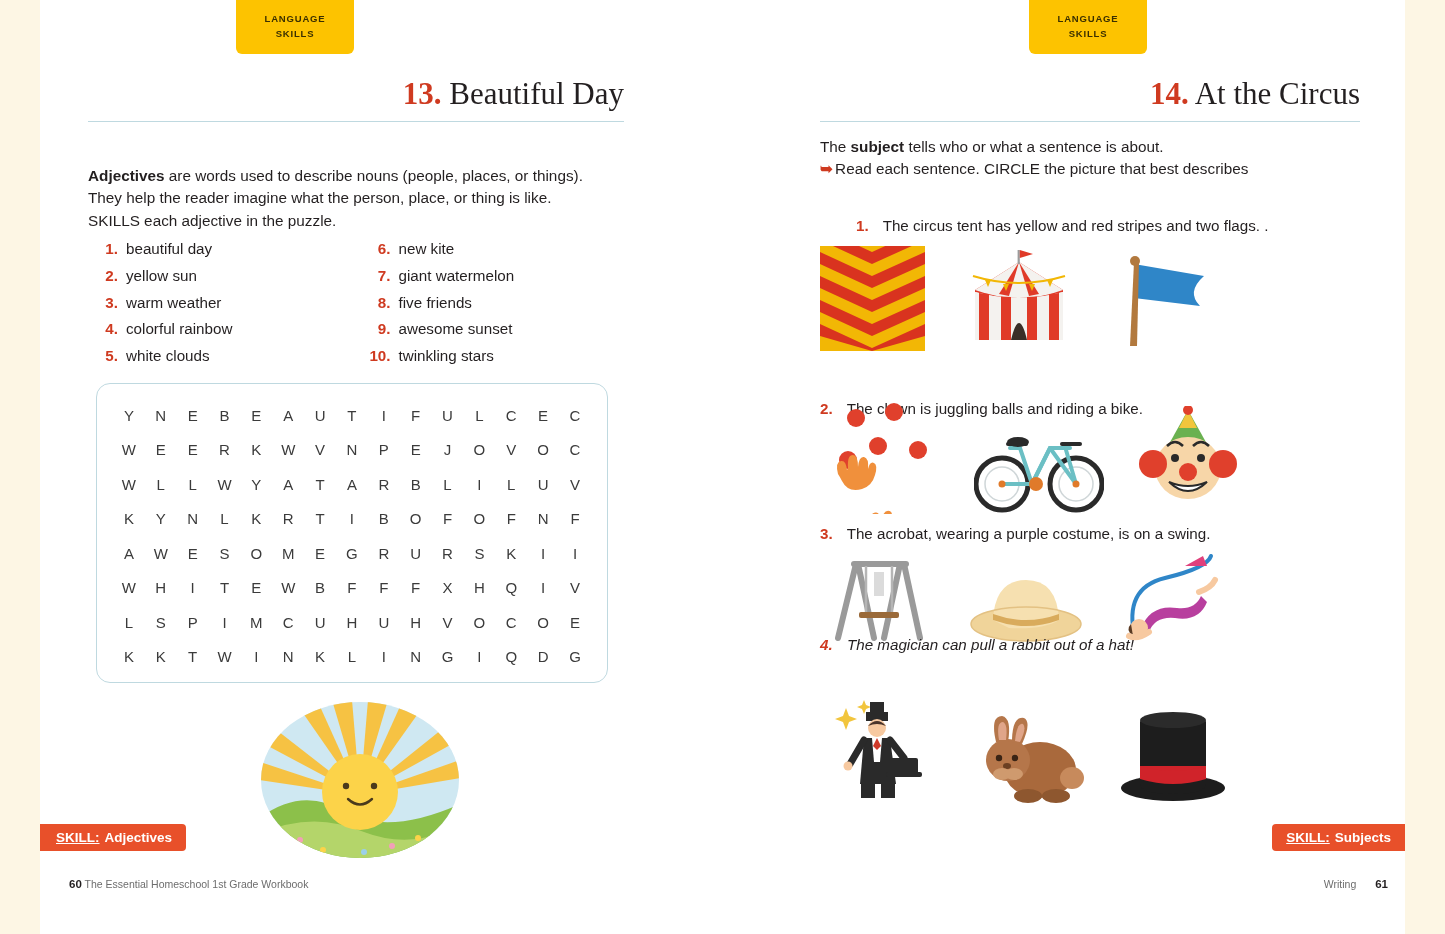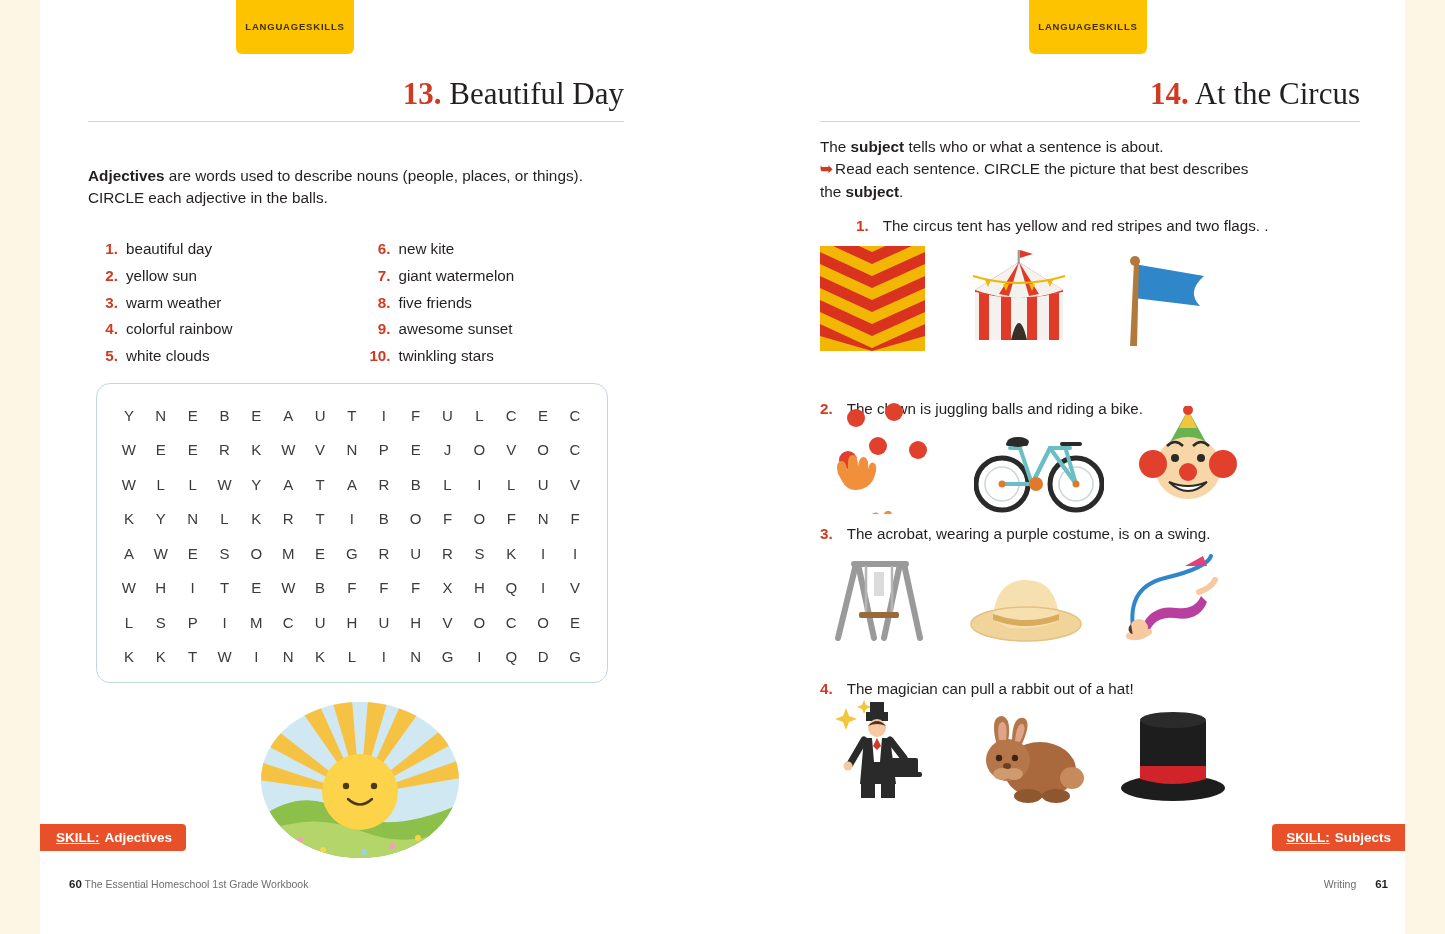--- a/index.html
+++ b/index.html
@@ -22,21 +22,21 @@
   
   .tab {
     position: absolute;
     width: 118px; height: 54px;
     background: #fdc300;
     border-radius: 0 0 6px 6px;
     color: #3a2f00;
     font-size: 9.5px;
     letter-spacing: 0.8px;
     font-weight: bold;
-    display: flex; 
+    display: flex; flex-direction: column;
     align-items: center; justify-content: center;
     line-height: 1.55;
     text-align: center;
   }
   .tab-left  { left: 236px; top: 0; }
   .tab-right { left: 1029px; top: 0; }
 
   
   .sec { position: absolute; text-align: right; }
   .sec-head {
@@ -149,21 +149,22 @@
     <span class="num">13.</span>
     <span>Beautiful Day</span>
   </div>
   <div class="rule"></div>
 </div>
 
 <div class="body-txt" style="position:absolute; left:88px; top:136px; width:545px;margin-top:29px;">
   <div>
     <b>Adjectives</b><span> are words used to describe nouns  (people, places, or things).</span>
   </div>
-  <div>CIRCLE each adjective in the balls.</div>
+  <div>They help the reader imagine what the person, place, or thing is like.</div>
+  <div>SKILLS each adjective in the puzzle.</div>
 </div>
 
 <div class="wordcols" style="left:88px; top:236px; width:545px;">
   <div class="wordcol">
     <div class="worditem">
       <span class="idx">1.</span>
       <span><span class="adj">beautiful</span> <span class="noun">day</span></span>
     </div>
     <div class="worditem">
       <span class="idx">2.</span>
@@ -388,23 +389,20 @@
 </div>
 
 <div class="body-txt" style="position:absolute; left:820px; top:136px; width:545px;">
   <div>
     <span>The </span><b>subject</b><span> tells who or what a sentence is about.</span>
   </div>
   <div>
     <span class="arrow">➥</span>
     <span>Read each sentence. CIRCLE the picture that best describes</span>
   </div>
-  <div>
-    <span>the </span><b>subject</b><span>.</span>
-  </div>
 </div>
 
 <div class="qline" style="left:856px; top:217px;">
   <span class="qnum">1.</span>
   <span>The circus tent has yellow and red stripes and two flags. .</span>
 </div>
 <div class="imgrow" style="left:820px; top:246px;">
   
   <span style="display:inline-block; vertical-align:top; margin-right:30px;">
     <svg width="105" height="105" viewBox="0 0 105 105">
@@ -554,21 +552,21 @@
       <path d="M30,62 Q46,44 70,52 Q86,58 92,46" stroke="#e0407c" stroke-width="0" fill="none"></path>
       <path d="M26,76 Q36,52 62,56 Q80,58 86,44 L92,50 Q84,70 60,66 Q40,64 34,80 Z" fill="#b83f9e"></path>
       <circle cx="24" cy="76" r="9" fill="#f7c9a0"></circle>
       <path d="M16,72 Q10,78 18,84" fill="#5a3a22"></path>
       <path d="M84,40 Q96,36 100,28" stroke="#f7c9a0" stroke-width="6" fill="none" stroke-linecap="round"></path>
       <path d="M34,80 Q22,88 14,84" stroke="#f7c9a0" stroke-width="6" fill="none" stroke-linecap="round"></path>
     </svg>
   </span>
 </div>
 
-<div class="qline" style="left:820px; top:680px;">
+<div class="qline" style="left:820px; top:636px;font-style:italic;">
   <span class="qnum">4.</span>
   <span>The magician can pull a rabbit out of a hat!</span>
 </div>
 <div class="imgrow" style="left:828px; top:698px;">
   <span style="display:inline-block; vertical-align:top; margin-right:40px;">
     <svg width="100" height="105" viewBox="0 0 100 105">
       <g fill="#f2c53d">
         <path d="M18,10 l3,8 l8,3 l-8,3 l-3,8 l-3,-8 l-8,-3 l8,-3z"></path>
         <path d="M36,2 l2,5 l5,2 l-5,2 l-2,5 l-2,-5 l-5,-2 l5,-2z"></path>
       </g>

